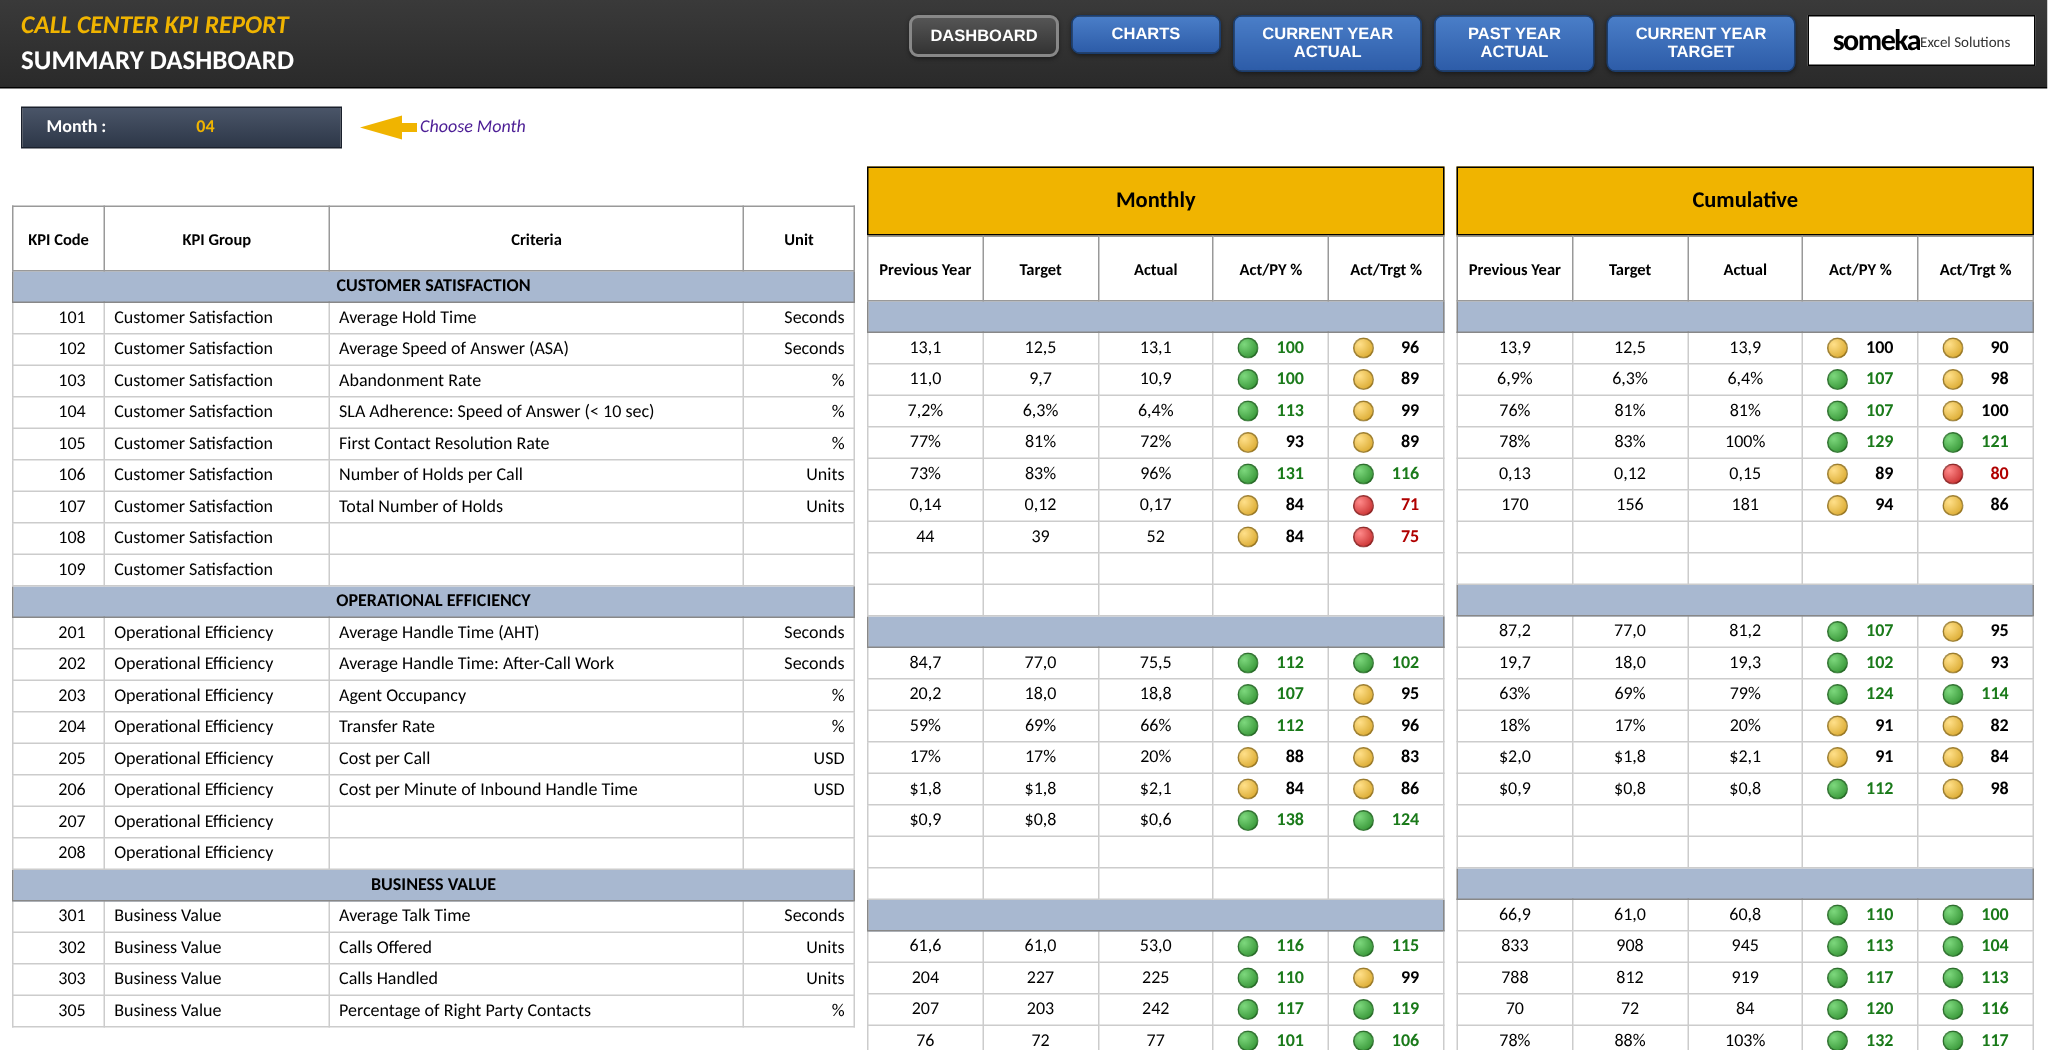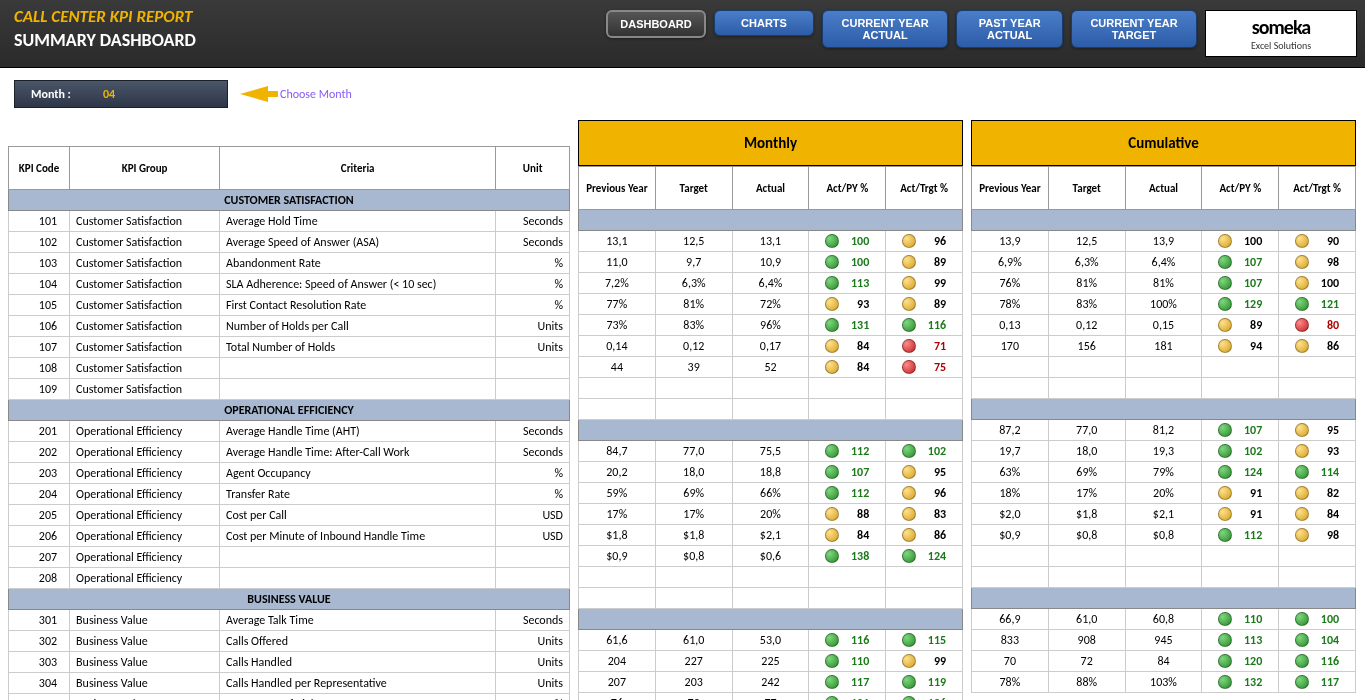--- a/index.html
+++ b/index.html
@@ -3,30 +3,30 @@
 <meta charset="utf-8">
 <style>
 body{margin:0;font-family:Calibri,Arial,sans-serif;font-size:12px;background:#fff;color:#000}
 .header{background:linear-gradient(#3a3a3a,#2a2a2a);padding:0;display:flex;align-items:stretch;border-bottom:1px solid #000}
 .header-left{flex:0 0 570px;padding:6px 14px}
 .report-title{color:#f0b400;font-weight:bold;font-style:italic;font-size:17px}
 .subtitle{color:#fff;font-weight:bold;font-size:18px;margin-top:2px}
 .nav{display:flex;gap:8px;align-items:flex-start;padding:10px 8px}
 .nav-btn{background:linear-gradient(#4a7ec8,#2d5ca8);color:#fff;border:1px solid #1a3d6e;border-radius:6px;padding:6px 10px;font-size:11px;font-weight:bold;min-width:100px;text-align:center;cursor:pointer;box-shadow:0 1px 3px rgba(0,0,0,.4)}
 .nav-btn.active{background:linear-gradient(#555,#333);border:2px solid #888}
-.logo{margin-left:auto;background:#fff;border:1px solid #000;padding:4px 10px;display:flex;flex-direction:column;align-items:center;justify-content:center;min-width:130px}
+.logo{margin-left:auto;background:#fff;border:1px solid #000;padding:4px 10px;display:flex;flex-direction:row;align-items:center;justify-content:center;min-width:130px}
 .logo-top{font-size:20px;font-weight:bold;letter-spacing:-1px}
 .logo-sub{font-size:10px;color:#333}
 .controls{display:flex;align-items:center;gap:12px;padding:12px 14px}
-.month-box{background:linear-gradient(#4a5568,#2d3748);color:#fff;padding:6px 16px;font-weight:bold;display:flex;gap:32px;min-width:180px;border:1px solid #1a202c}
+.month-box{background:linear-gradient(#4a5568,#2d3748);color:#fff;padding:6px 16px;font-weight:bold;display:flex;gap:60px;min-width:180px;border:1px solid #1a202c}
 .month-label{}
 .month-val{color:#f0b400}
 .arrow-left{width:0;height:0;border-top:8px solid transparent;border-bottom:8px solid transparent;border-right:28px solid #f0b400;position:relative}
 .arrow-left::after{content:'';position:absolute;left:28px;top:-3px;width:10px;height:6px;background:#f0b400}
-.choose{color:#8b5cf6}
+.choose{font-style:italic;color:#4c1d95}
 .main{display:flex;gap:8px;padding:0 8px}
 .left-panel{flex:0 0 562px}
 .data-panel{flex:0 0 385px}
 .panel-header{background:#f0b400;color:#000;border:1px solid #000;text-align:center;font-weight:bold;font-size:15px;padding:13px 0}
 table{border-collapse:collapse;width:100%}
 th{background:#fff;border:1px solid #999;padding:4px 2px;font-weight:bold;text-align:center;font-size:11px;height:34px;vertical-align:middle}
 .left-panel th{background:#fff;border:1px solid #999}
 td{border:1px solid #ccc;padding:2px 6px;height:16px;font-size:12px;white-space:nowrap}
 .left-panel td.code{text-align:right;padding-right:12px}
 .left-panel td.unit{text-align:right}
@@ -215,26 +215,20 @@
             <td>Calls Offered</td>
             <td class="unit">Units</td>
           </tr>
           <tr>
             <td class="code">303</td>
             <td>Business Value</td>
             <td>Calls Handled</td>
             <td class="unit">Units</td>
           </tr>
           <tr>
-            <td class="code">304</td>
-            <td>Business Value</td>
-            <td>Calls Handled per Representative</td>
-            <td class="unit">Units</td>
-          </tr>
-          <tr>
             <td class="code">305</td>
             <td>Business Value</td>
             <td>Percentage of Right Party Contacts</td>
             <td class="unit">%</td>
           </tr>
         </tbody>
     </table>
   </div>
 
   <div class="data-panel">
@@ -879,20 +873,37 @@
               </div>
             </td>
             <td>
               <div class="pct-cell">
                 <span class="dot g"></span>
                 <span class="pct-val g">104</span>
               </div>
             </td>
           </tr>
           <tr>
+            <td>788</td>
+            <td>812</td>
+            <td>919</td>
+            <td>
+              <div class="pct-cell">
+                <span class="dot g"></span>
+                <span class="pct-val g">117</span>
+              </div>
+            </td>
+            <td>
+              <div class="pct-cell">
+                <span class="dot g"></span>
+                <span class="pct-val g">113</span>
+              </div>
+            </td>
+          </tr>
+          <tr>
             <td>70</td>
             <td>72</td>
             <td>84</td>
             <td>
               <div class="pct-cell">
                 <span class="dot g"></span>
                 <span class="pct-val g">120</span>
               </div>
             </td>
             <td>

